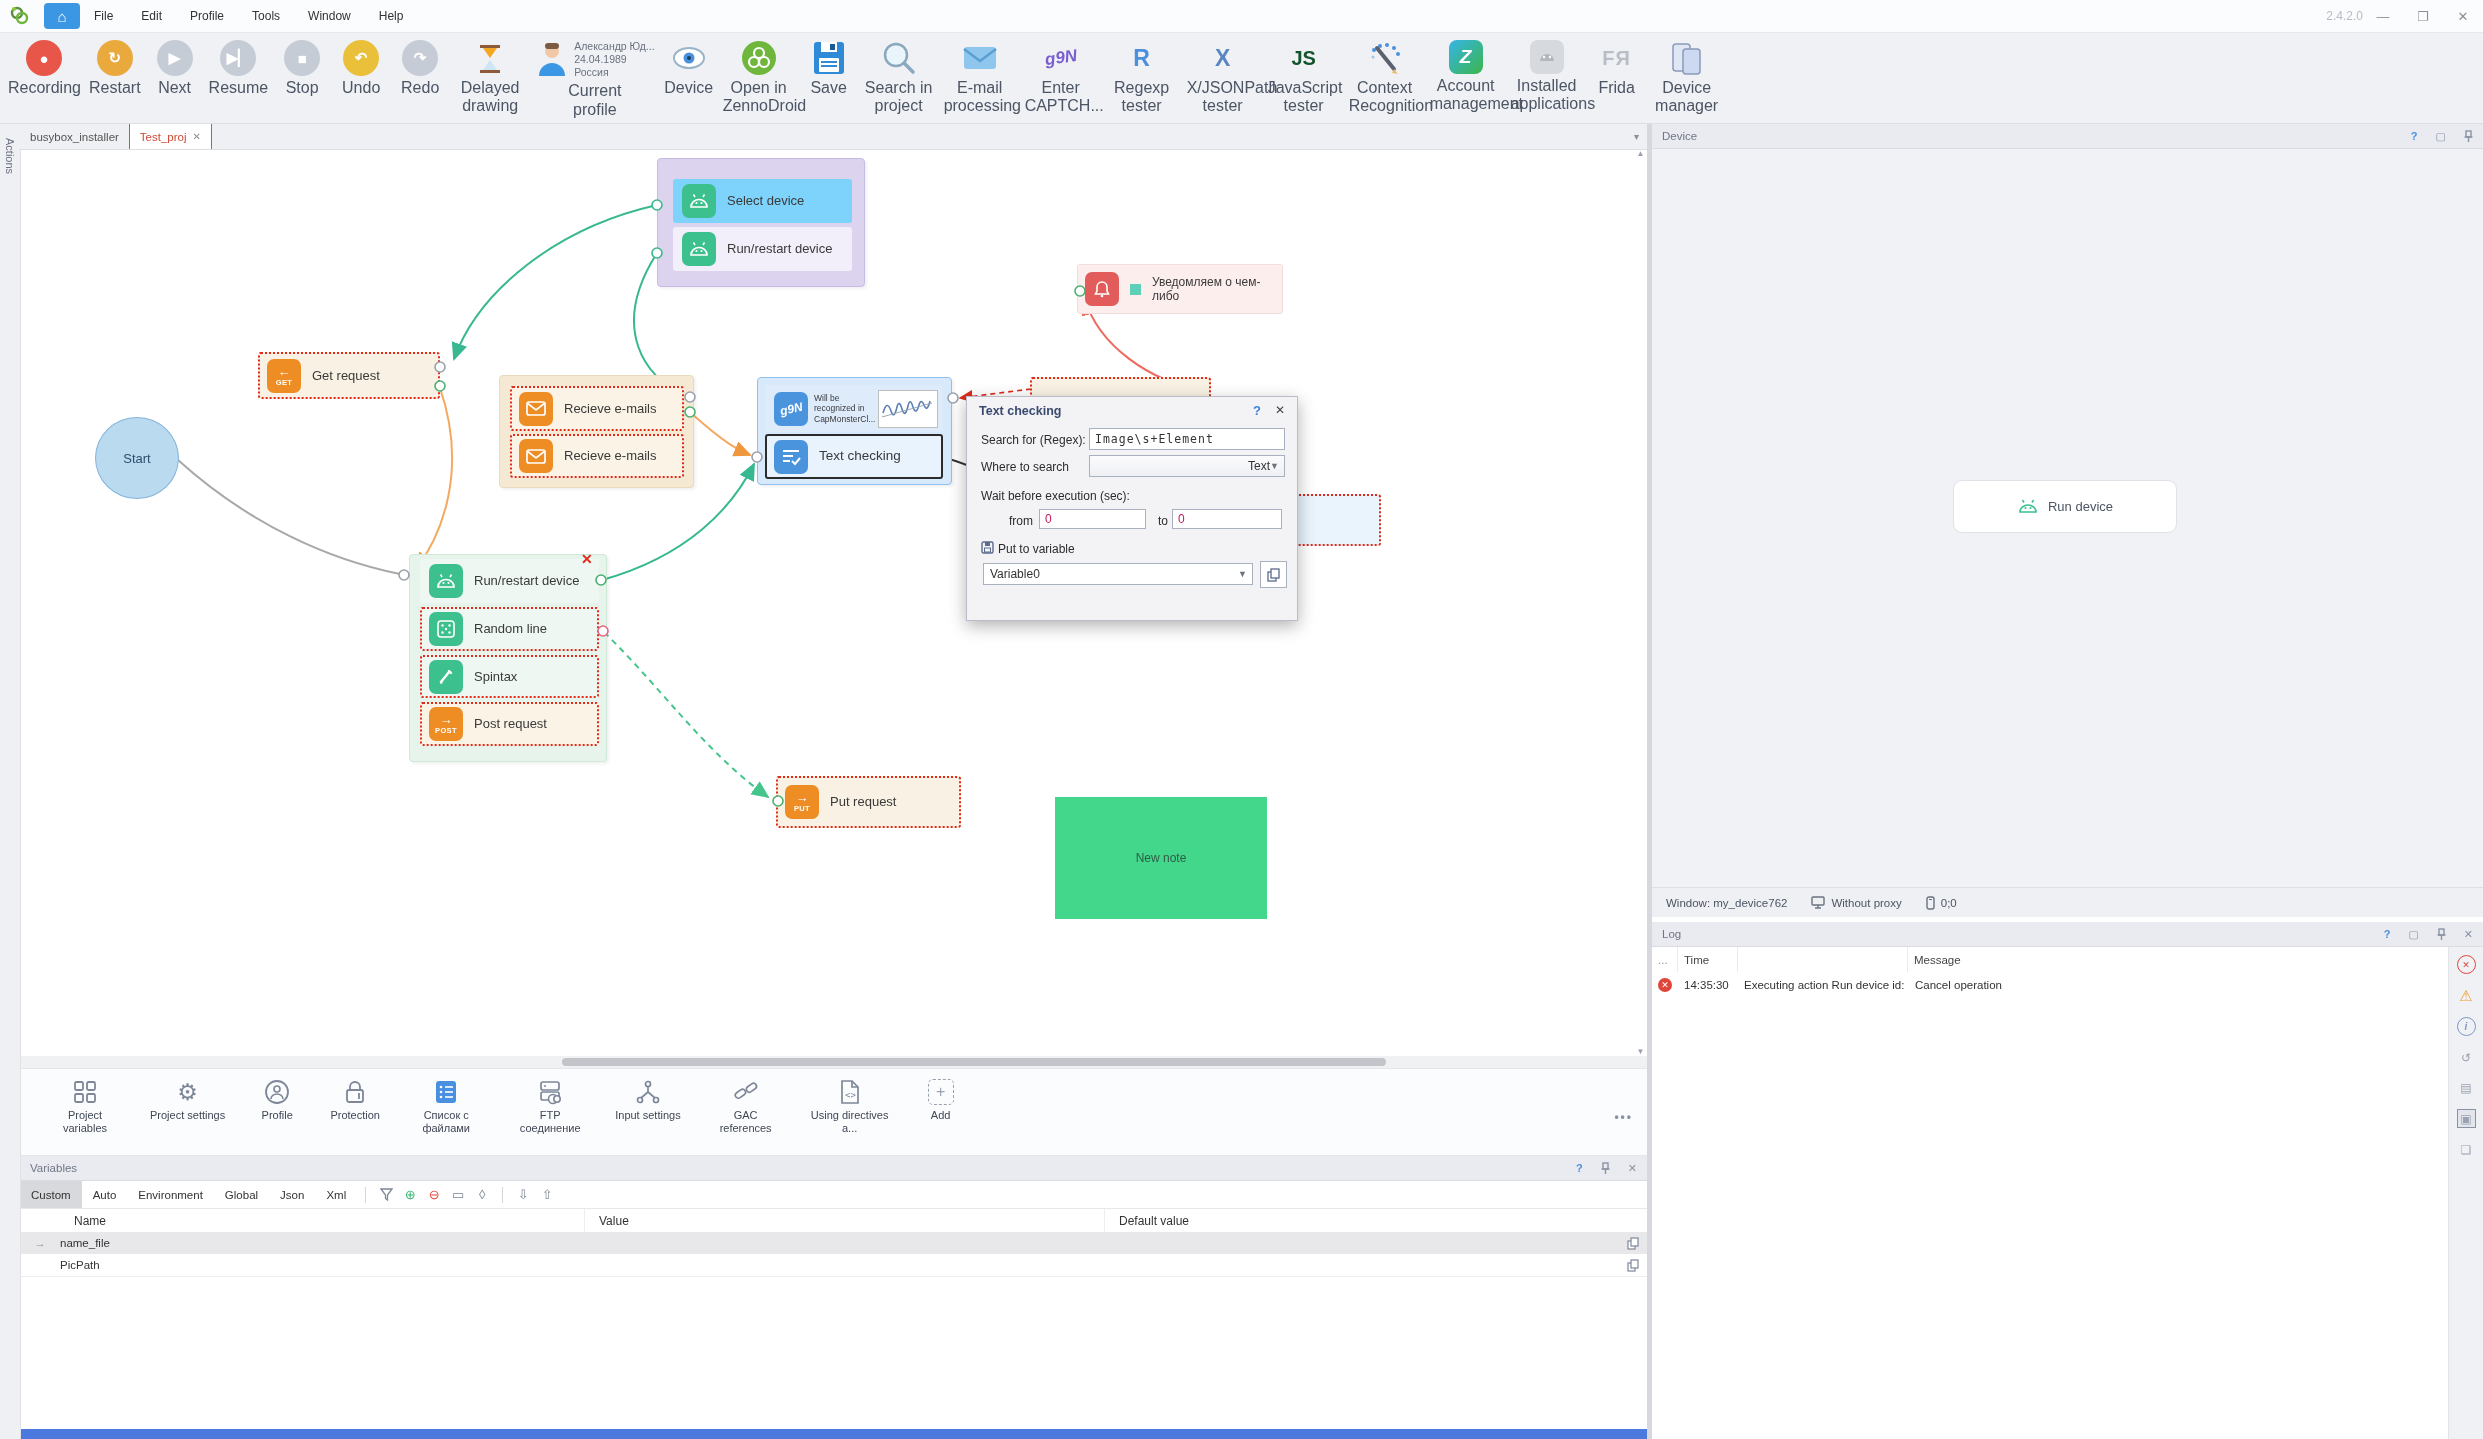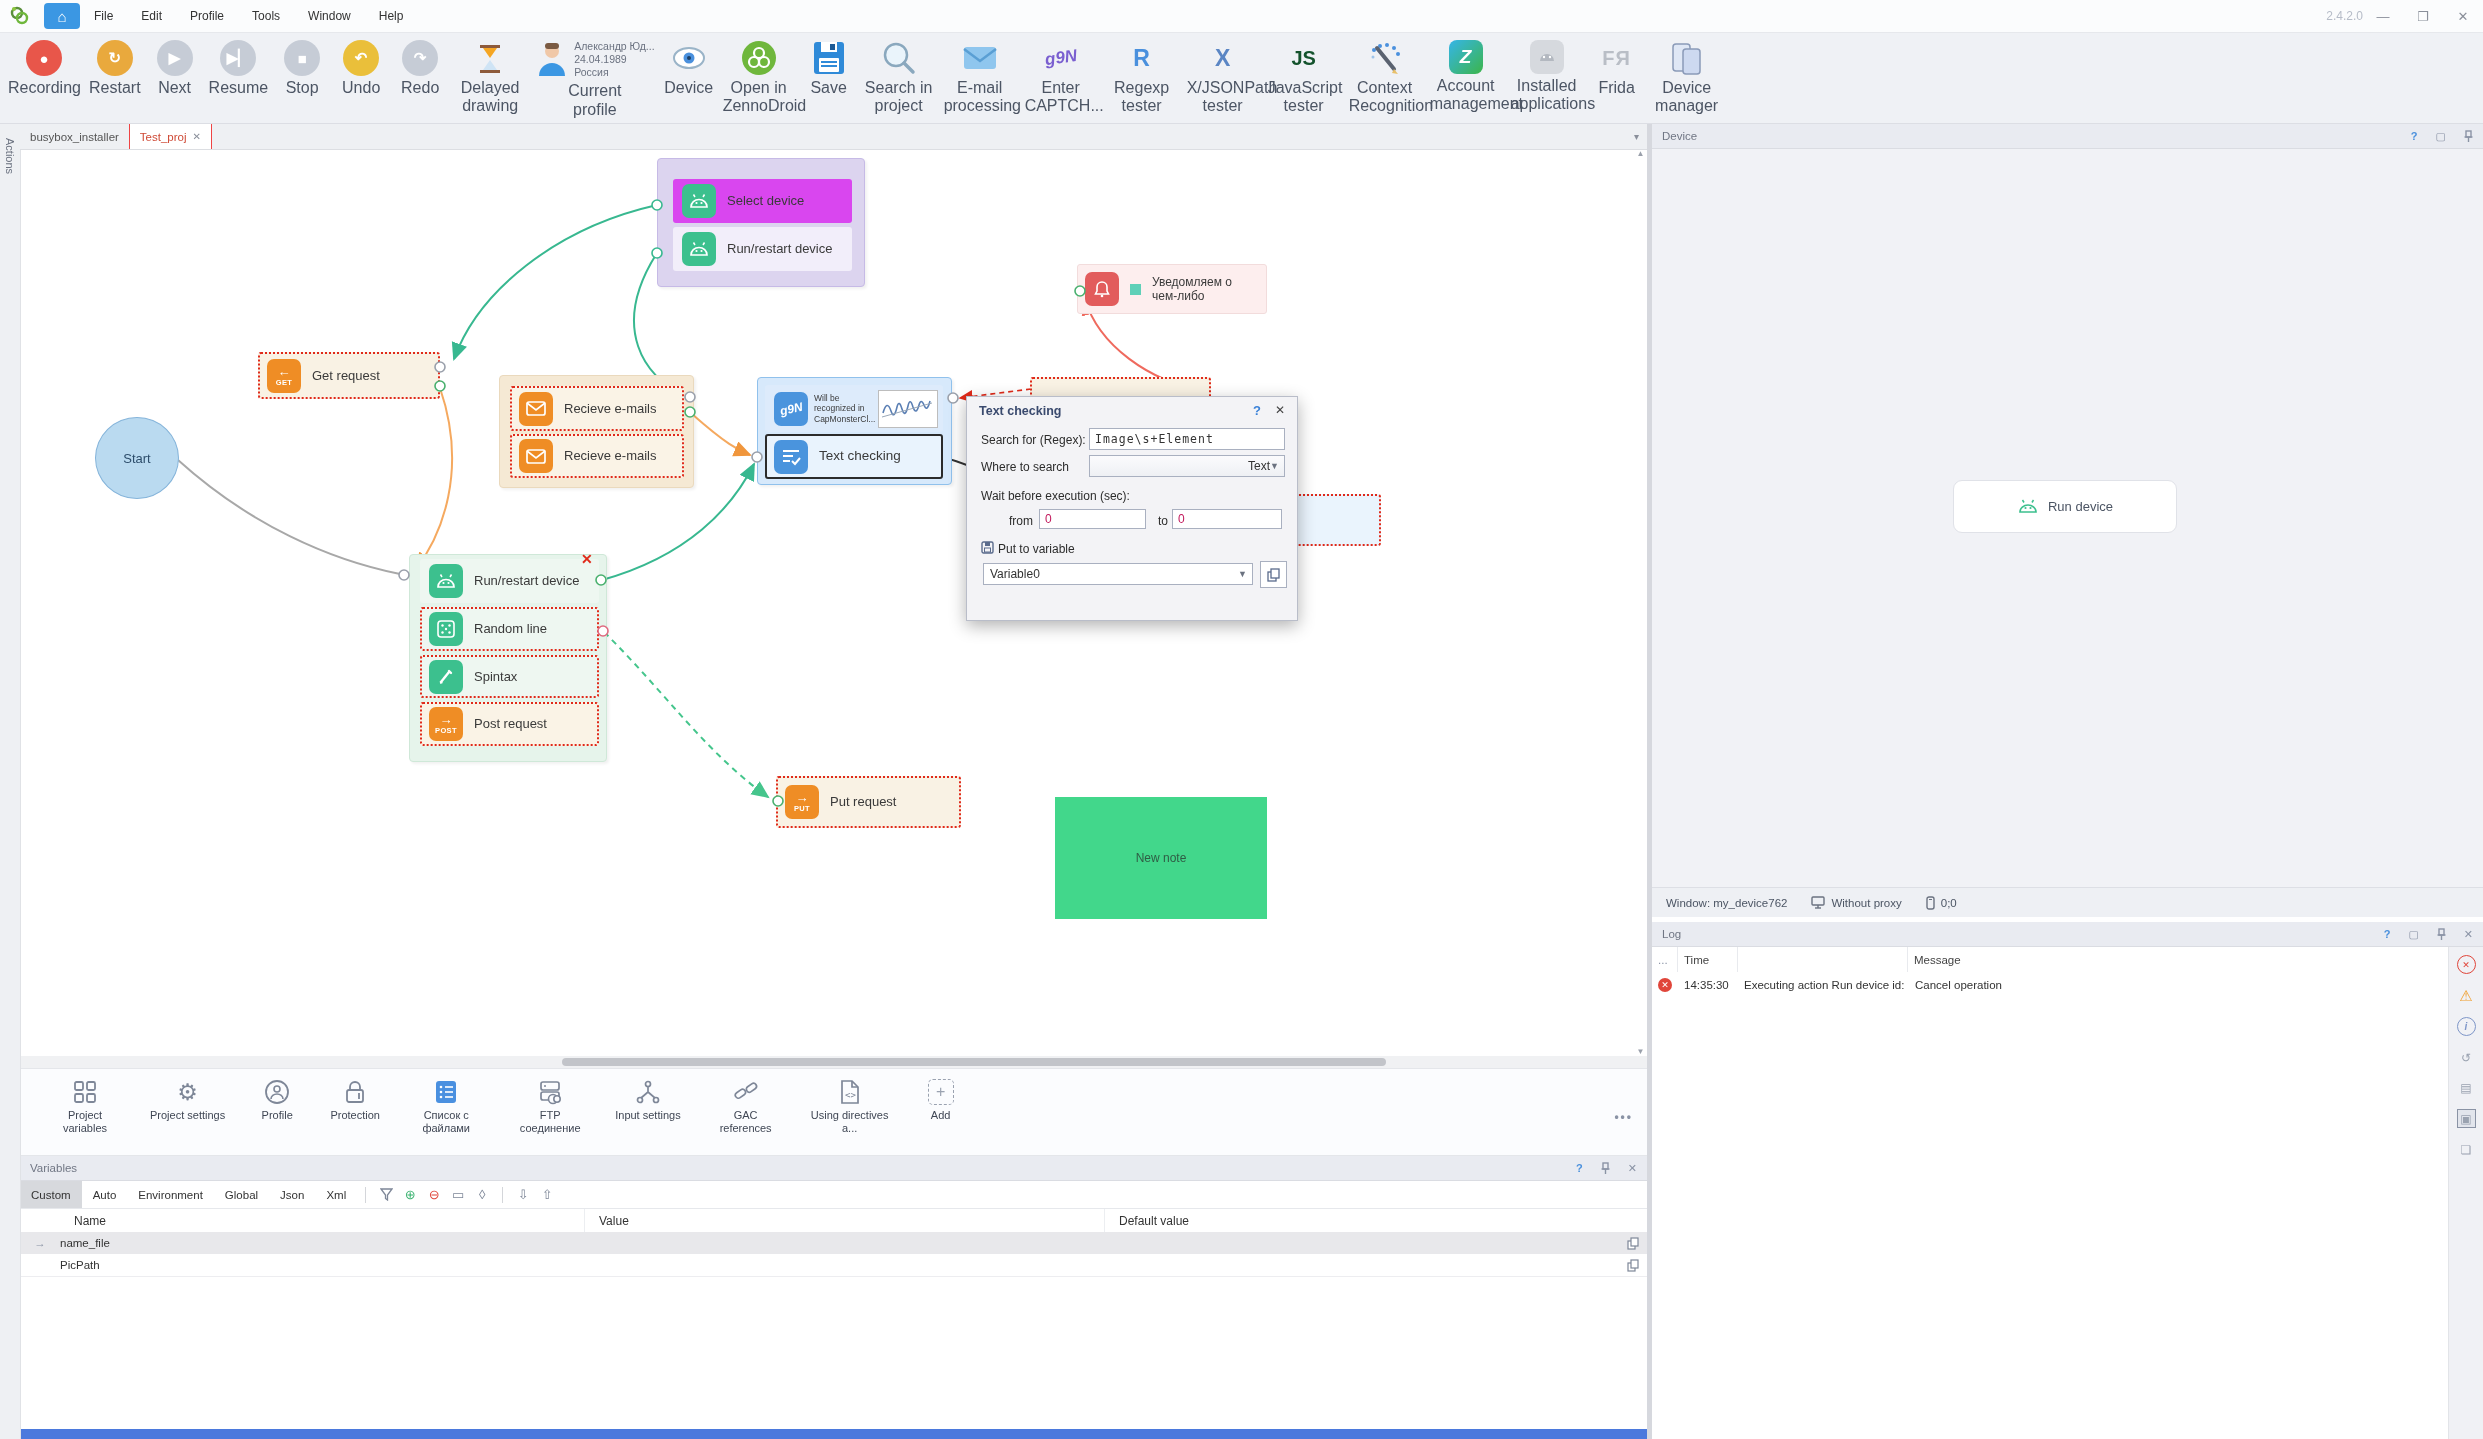--- a/index.html
+++ b/index.html
@@ -316,21 +316,21 @@
 <div class="group" style="left:499px;top:375px;width:193px;height:111px;background:#f5e9d4;border:1px solid #ead9bd"></div>
 <div class="group" style="left:757px;top:377px;width:193px;height:106px;background:#d7e9fb;border:1px solid #90c1ec"></div>
 <div class="group" style="left:409px;top:554px;width:196px;height:206px;background:#e6f4eb;border:1px solid #cfe8d8"></div>
 
 <div class="node dotted" style="left:1030px;top:377px;width:181px;height:34px;background:#f9f2e4"></div>
 
 <div class="node dotted" style="left:1280px;top:494px;width:101px;height:52px;background:#eaf4fd">
   <div class="nlabel" style="font-size:15px">[]</div>
 </div>
 
-<div class="node" style="left:673px;top:179px;width:179px;height:44px;background:#d946ef">
+<div class="node" style="left:673px;top:179px;width:179px;height:44px;background:#7dd3fc">
   <div class="nicon i-grn">
     <svg width="22" height="20">
         <path d="M3,16 a8,7.5 0 0 1 16,0 z" fill="none" stroke="#fff" stroke-width="1.7"></path>
         <line x1="7" y1="6" x2="5.5" y2="3.5" stroke="#fff" stroke-width="1.5"></line>
         <line x1="15" y1="6" x2="16.5" y2="3.5" stroke="#fff" stroke-width="1.5"></line>
         <circle cx="8.5" cy="12" r="1.1" fill="#fff"></circle>
         <circle cx="13.5" cy="12" r="1.1" fill="#fff"></circle>
       </svg>
   </div>
   <div class="nlabel">Select device</div>
@@ -396,21 +396,21 @@
     <svg width="20" height="18">
         <line x1="2" y1="3" x2="18" y2="3" stroke="#fff" stroke-width="2"></line>
         <line x1="2" y1="8" x2="12" y2="8" stroke="#fff" stroke-width="2"></line>
         <line x1="2" y1="13" x2="9" y2="13" stroke="#fff" stroke-width="2"></line>
         <path d="M11,13 l3,3 l5,-6" fill="none" stroke="#fff" stroke-width="2"></path>
       </svg>
   </div>
   <div class="nlabel" style="font-size:13.5px">Text checking</div>
 </div>
 
-<div class="node" style="left:1077px;top:264px;width:190px;height:50px;background:#fdeeee;border:1px solid #f2dcdc;">
+<div class="node" style="left:1077px;top:264px;width:206px;height:50px;background:#fdeeee;border:1px solid #f2dcdc;">
   <div class="nicon i-red">
     <svg width="18" height="18">
         <path d="M9,2 c-3,0 -5,2.2 -5,5 v4 l-1.5,3 h13 L14,11 V7 c0,-2.8 -2,-5 -5,-5 z" fill="none" stroke="#fff" stroke-width="1.6"></path>
         <circle cx="9" cy="16" r="1.3" fill="#fff"></circle>
       </svg>
   </div>
   <span style="width:11px;height:11px;background:#5fd0b8;flex:0 0 auto"></span>
   <div class="nlabel" style="font-size:12px">Уведомляем о чем-либо</div>
 </div>
 

